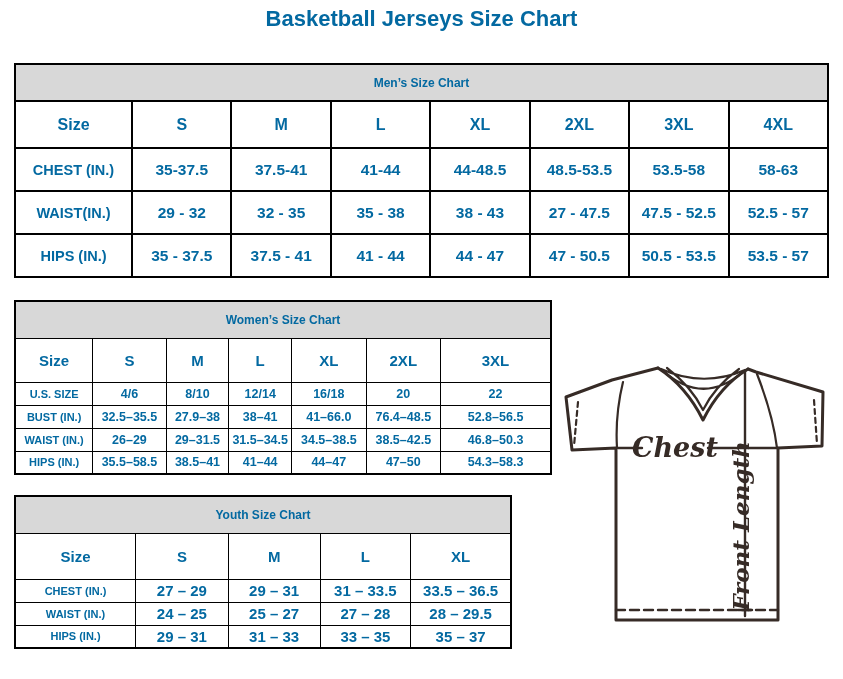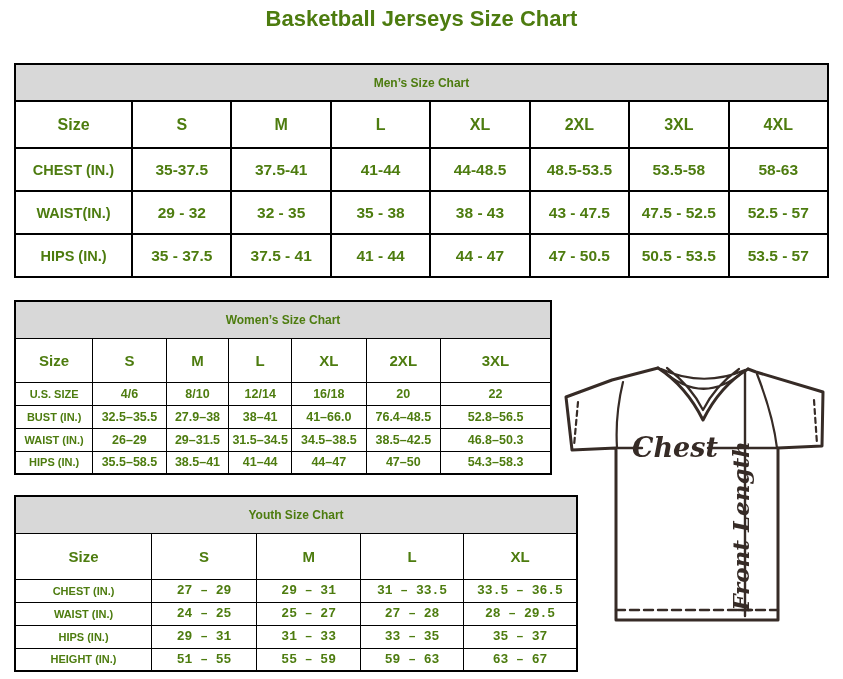--- a/index.html
+++ b/index.html
@@ -1,17 +1,17 @@
 <!DOCTYPE html>
 <html><head>
 <meta charset="utf-8">
 <style>
   html,body{margin:0;padding:0;background:#ffffff;}
   .page{position:relative;width:843px;height:679px;background:#fff;overflow:hidden;
-        font-family:"Liberation Sans",sans-serif;color:#4d7c0f;}
+        font-family:"Liberation Sans",sans-serif;color:#0369a1;}
   .page-title{position:absolute;top:6px;left:0;width:843px;text-align:center;
               font-size:22px;font-weight:bold;margin:0;}
 
   table.size-table{border-collapse:collapse;table-layout:fixed;position:absolute;
                    background:#fff;}
   table.size-table th,table.size-table td{text-align:center;vertical-align:middle;
                    font-weight:bold;padding:0;}
   
   tr.band-row{height:37px;}
   th.band{background:#d8d8d8;font-size:12px;}
@@ -36,31 +36,31 @@
   .tbl-womens col:nth-child(4){width:11.7%;}
   .tbl-womens col:nth-child(5){width:13.9%;}
   .tbl-womens col:nth-child(6){width:13.9%;}
   .tbl-womens tr.cols-row{height:44px;}
   .tbl-womens tr.cols-row th{font-size:15px;}
   .tbl-womens tbody tr{height:23px;}
   .tbl-womens tbody td{font-size:12.5px;}
   .tbl-womens tbody th.rowlabel{font-size:11px;}
 
   
-  .tbl-youth{left:14px;top:495px;width:564px;padding-left:32px;}
+  .tbl-youth{left:14px;top:495px;width:498px;padding-left:32px;}
   .tbl-youth th,.tbl-youth td{border:1.5px solid #000;}
   .tbl-youth{border:2px solid #000;}
   .tbl-youth col:nth-child(1){width:24.3%;}
   .tbl-youth col:nth-child(2){width:18.7%;}
   .tbl-youth col:nth-child(3){width:18.5%;}
   .tbl-youth col:nth-child(4){width:18.3%;}
   .tbl-youth tr.cols-row{height:46px;}
   .tbl-youth tr.cols-row th{font-size:15px;}
   .tbl-youth tbody tr{height:23px;}
-  .tbl-youth tbody td{font-size:13px;font-family:Liberation Mono, monospace;}
+  .tbl-youth tbody td{font-size:15px;}
   .tbl-youth tbody th.rowlabel{font-size:11px;}
 
   
   .jersey-wrap{position:absolute;left:558px;top:360px;width:285px;height:268px;}
   .jersey-label{font-family:"DejaVu Serif",serif;font-style:italic;font-weight:bold;
                 fill:#362b26;}
 </style>
 </head>
 <body>
 
@@ -104,21 +104,21 @@
           <td>48.5-53.5</td>
           <td>53.5-58</td>
           <td>58-63</td>
         </tr>
         <tr>
           <th class="rowlabel">WAIST(IN.)</th>
           <td>29 - 32</td>
           <td>32 - 35</td>
           <td>35 - 38</td>
           <td>38 - 43</td>
-          <td>43 - 47.5</td>
+          <td>27 - 47.5</td>
           <td>47.5 - 52.5</td>
           <td>52.5 - 57</td>
         </tr>
         <tr>
           <th class="rowlabel">HIPS (IN.)</th>
           <td>35 - 37.5</td>
           <td>37.5 - 41</td>
           <td>41 - 44</td>
           <td>44 - 47</td>
           <td>47 - 50.5</td>
@@ -226,27 +226,20 @@
           <td>25 – 27</td>
           <td>27 – 28</td>
           <td>28 – 29.5</td>
         </tr>
         <tr>
           <th class="rowlabel">HIPS (IN.)</th>
           <td>29 – 31</td>
           <td>31 – 33</td>
           <td>33 – 35</td>
           <td>35 – 37</td>
-        </tr>
-        <tr>
-          <th class="rowlabel">HEIGHT (IN.)</th>
-          <td>51 – 55</td>
-          <td>55 – 59</td>
-          <td>59 – 63</td>
-          <td>63 – 67</td>
         </tr>
       </tbody>
     </table>
 
   <div class="jersey-wrap">
     <svg viewBox="0 0 285 268" width="285" height="268">
       <g fill="none" stroke="#362b26" stroke-linejoin="round" stroke-linecap="round">
         <path stroke-width="3" d="M100,8 L54,20 L8,37 L14,90 L58,88 L58,260 L220,260 L220,88 L264,86 L265,32 L198,12 L190,9"></path>
         <path stroke-width="3" d="M100,8 Q128,26 145,60 Q162,26 190,9"></path>
         <path stroke-width="2.2" d="M103,9 Q145,28 187,10 M104,10 Q145,47 186,11 M109,8 Q133,26 145,50 Q157,26 181,9"></path>

